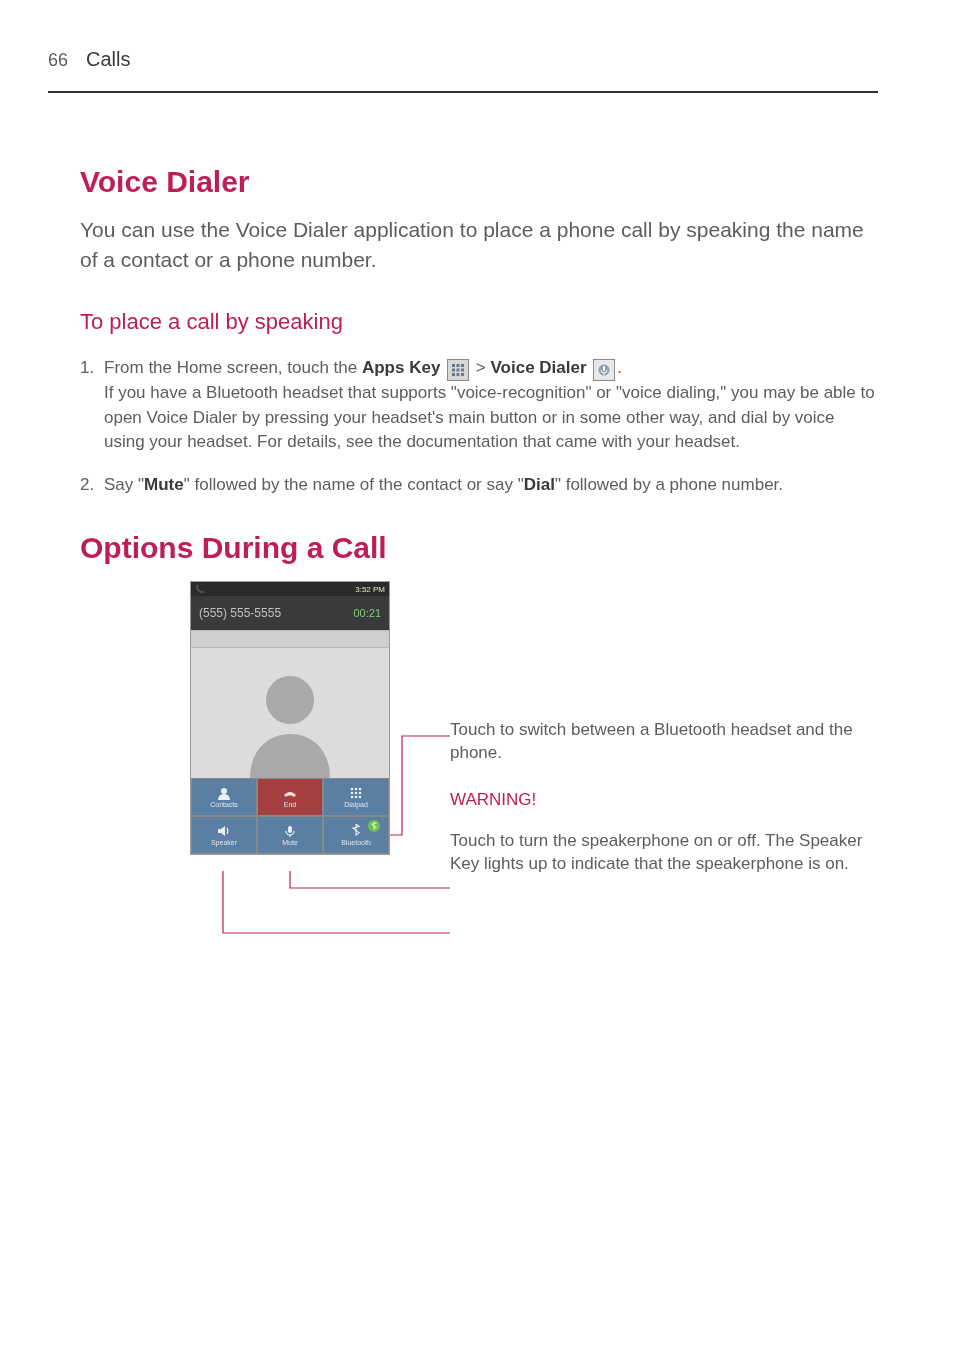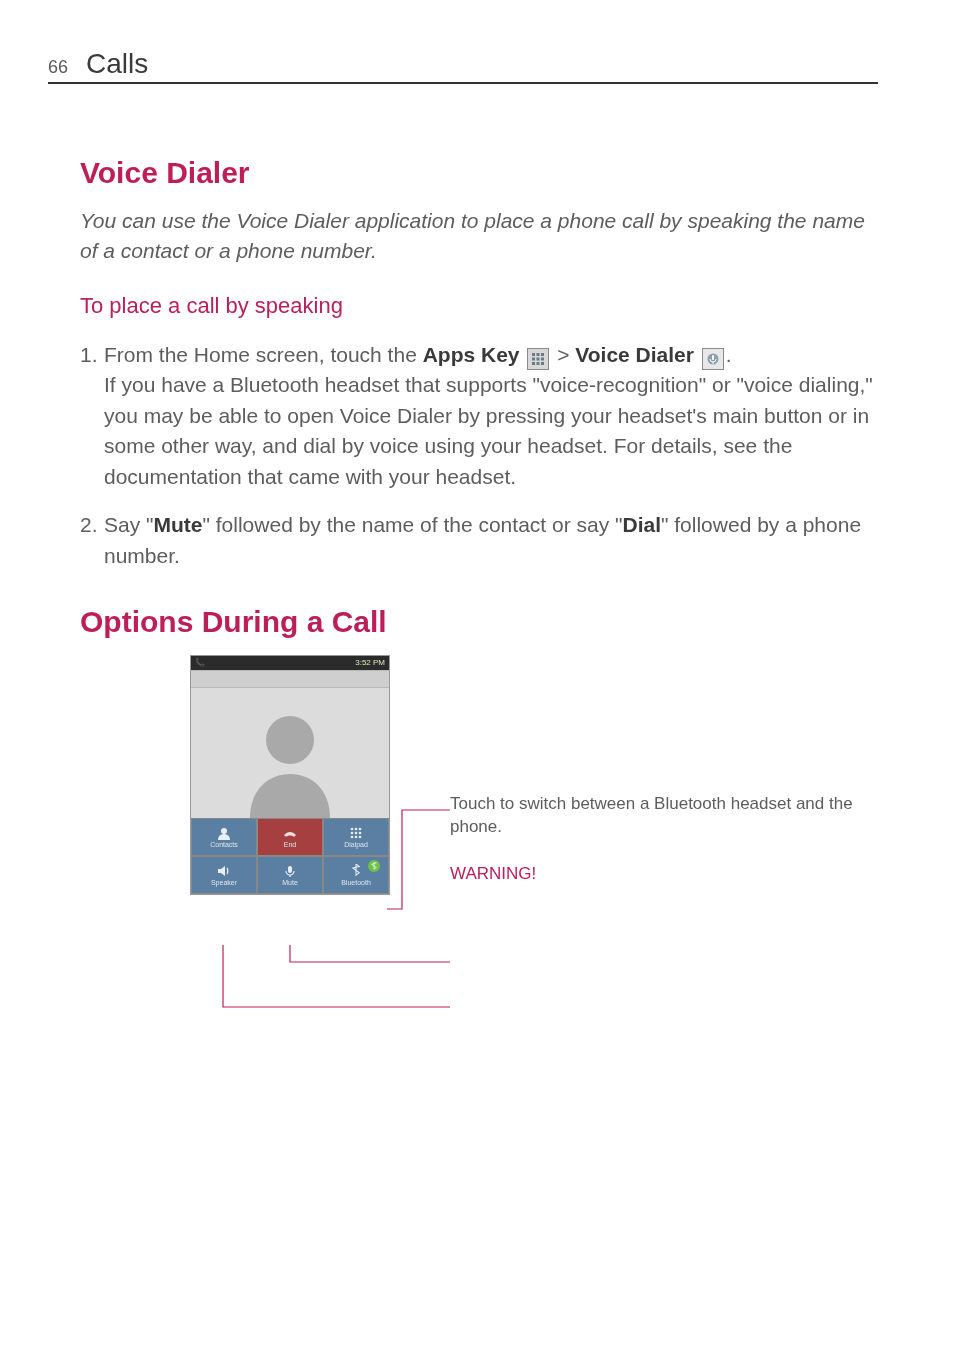--- a/index.html
+++ b/index.html
@@ -9,61 +9,60 @@
     background: #ffffff;
     font-family: Arial, Helvetica, sans-serif;
     color: #595959;
     position: relative;
     padding: 48px 76px 60px 48px;
   }
   .header-row {
     display: flex;
     align-items: baseline;
     border-bottom: 2px solid #333;
-    padding-bottom: 2px;
+    padding-bottom: 20px;
     margin-bottom: 72px;
   }
   .page-number {
     font-size: 18px;
     color: #595959;
     width: 38px;
   }
   .section-title {
-    font-size: 28px;
+    font-size: 20px;
     color: #3a3a3a;
     font-weight: 400;
   }
   .content {
     padding-left: 32px;
   }
   .h1 {
     font-size: 30px;
     color: #be1e58;
     font-weight: bold;
     margin-bottom: 16px;
   }
   .body-text {
     font-size: 21px;
     line-height: 1.45;
     color: #5d5d5d;
-    margin-bottom: 26px;
-    font-style: italic;
+    margin-bottom: 33px;
   }
   .h2 {
     font-size: 22px;
     color: #be1e58;
     font-weight: 500;
     margin-bottom: 21px;
   }
   ol.steps {
     list-style: none;
     counter-reset: step;
   }
   ol.steps > li {
-    font-size: 21px;
+    font-size: 17px;
     line-height: 1.45;
     color: #5d5d5d;
     margin-bottom: 18px;
     padding-left: 24px;
     position: relative;
   }
   ol.steps > li::before {
     counter-increment: step;
     content: counter(step) ".";
     position: absolute;
@@ -211,20 +210,24 @@
 
           <path d="M143 290 L143 352 L370 352"></path>
         </g>
       </svg>
       <div class="phone-wrap">
         <div class="phone">
           <div class="statusbar">
             <span class="left">📞</span>
             <span>3:52 PM</span>
           </div>
+          <div class="call-header">
+            <span class="num">(555) 555-5555</span>
+            <span class="dur">00:21</span>
+          </div>
           <div class="info-strip"></div>
           <div class="avatar-area">
             <svg viewBox="0 0 100 120">
                 <g fill="#a9a9a9">
                   <circle cx="50" cy="42" r="24"></circle>
                   <path d="M10 120c0-28 18-44 40-44s40 16 40 44z"></path>
                 </g>
               </svg>
           </div>
           <div class="btn-row">
@@ -294,16 +297,17 @@
           </div>
         </div>
       </div>
     </div>
 
     <div class="callouts">
       <div class="callout">
         <span>Touch to switch between a Bluetooth headset and the phone.</span>
         <span class="warning-label">WARNING!</span>
       </div>
+      <div class="callout">Touch to turn the speakerphone on or off. The Speaker Key lights up to indicate that the speakerphone is on.</div>
     </div>
   </div>
 
 </div>
 
 </body></html>

